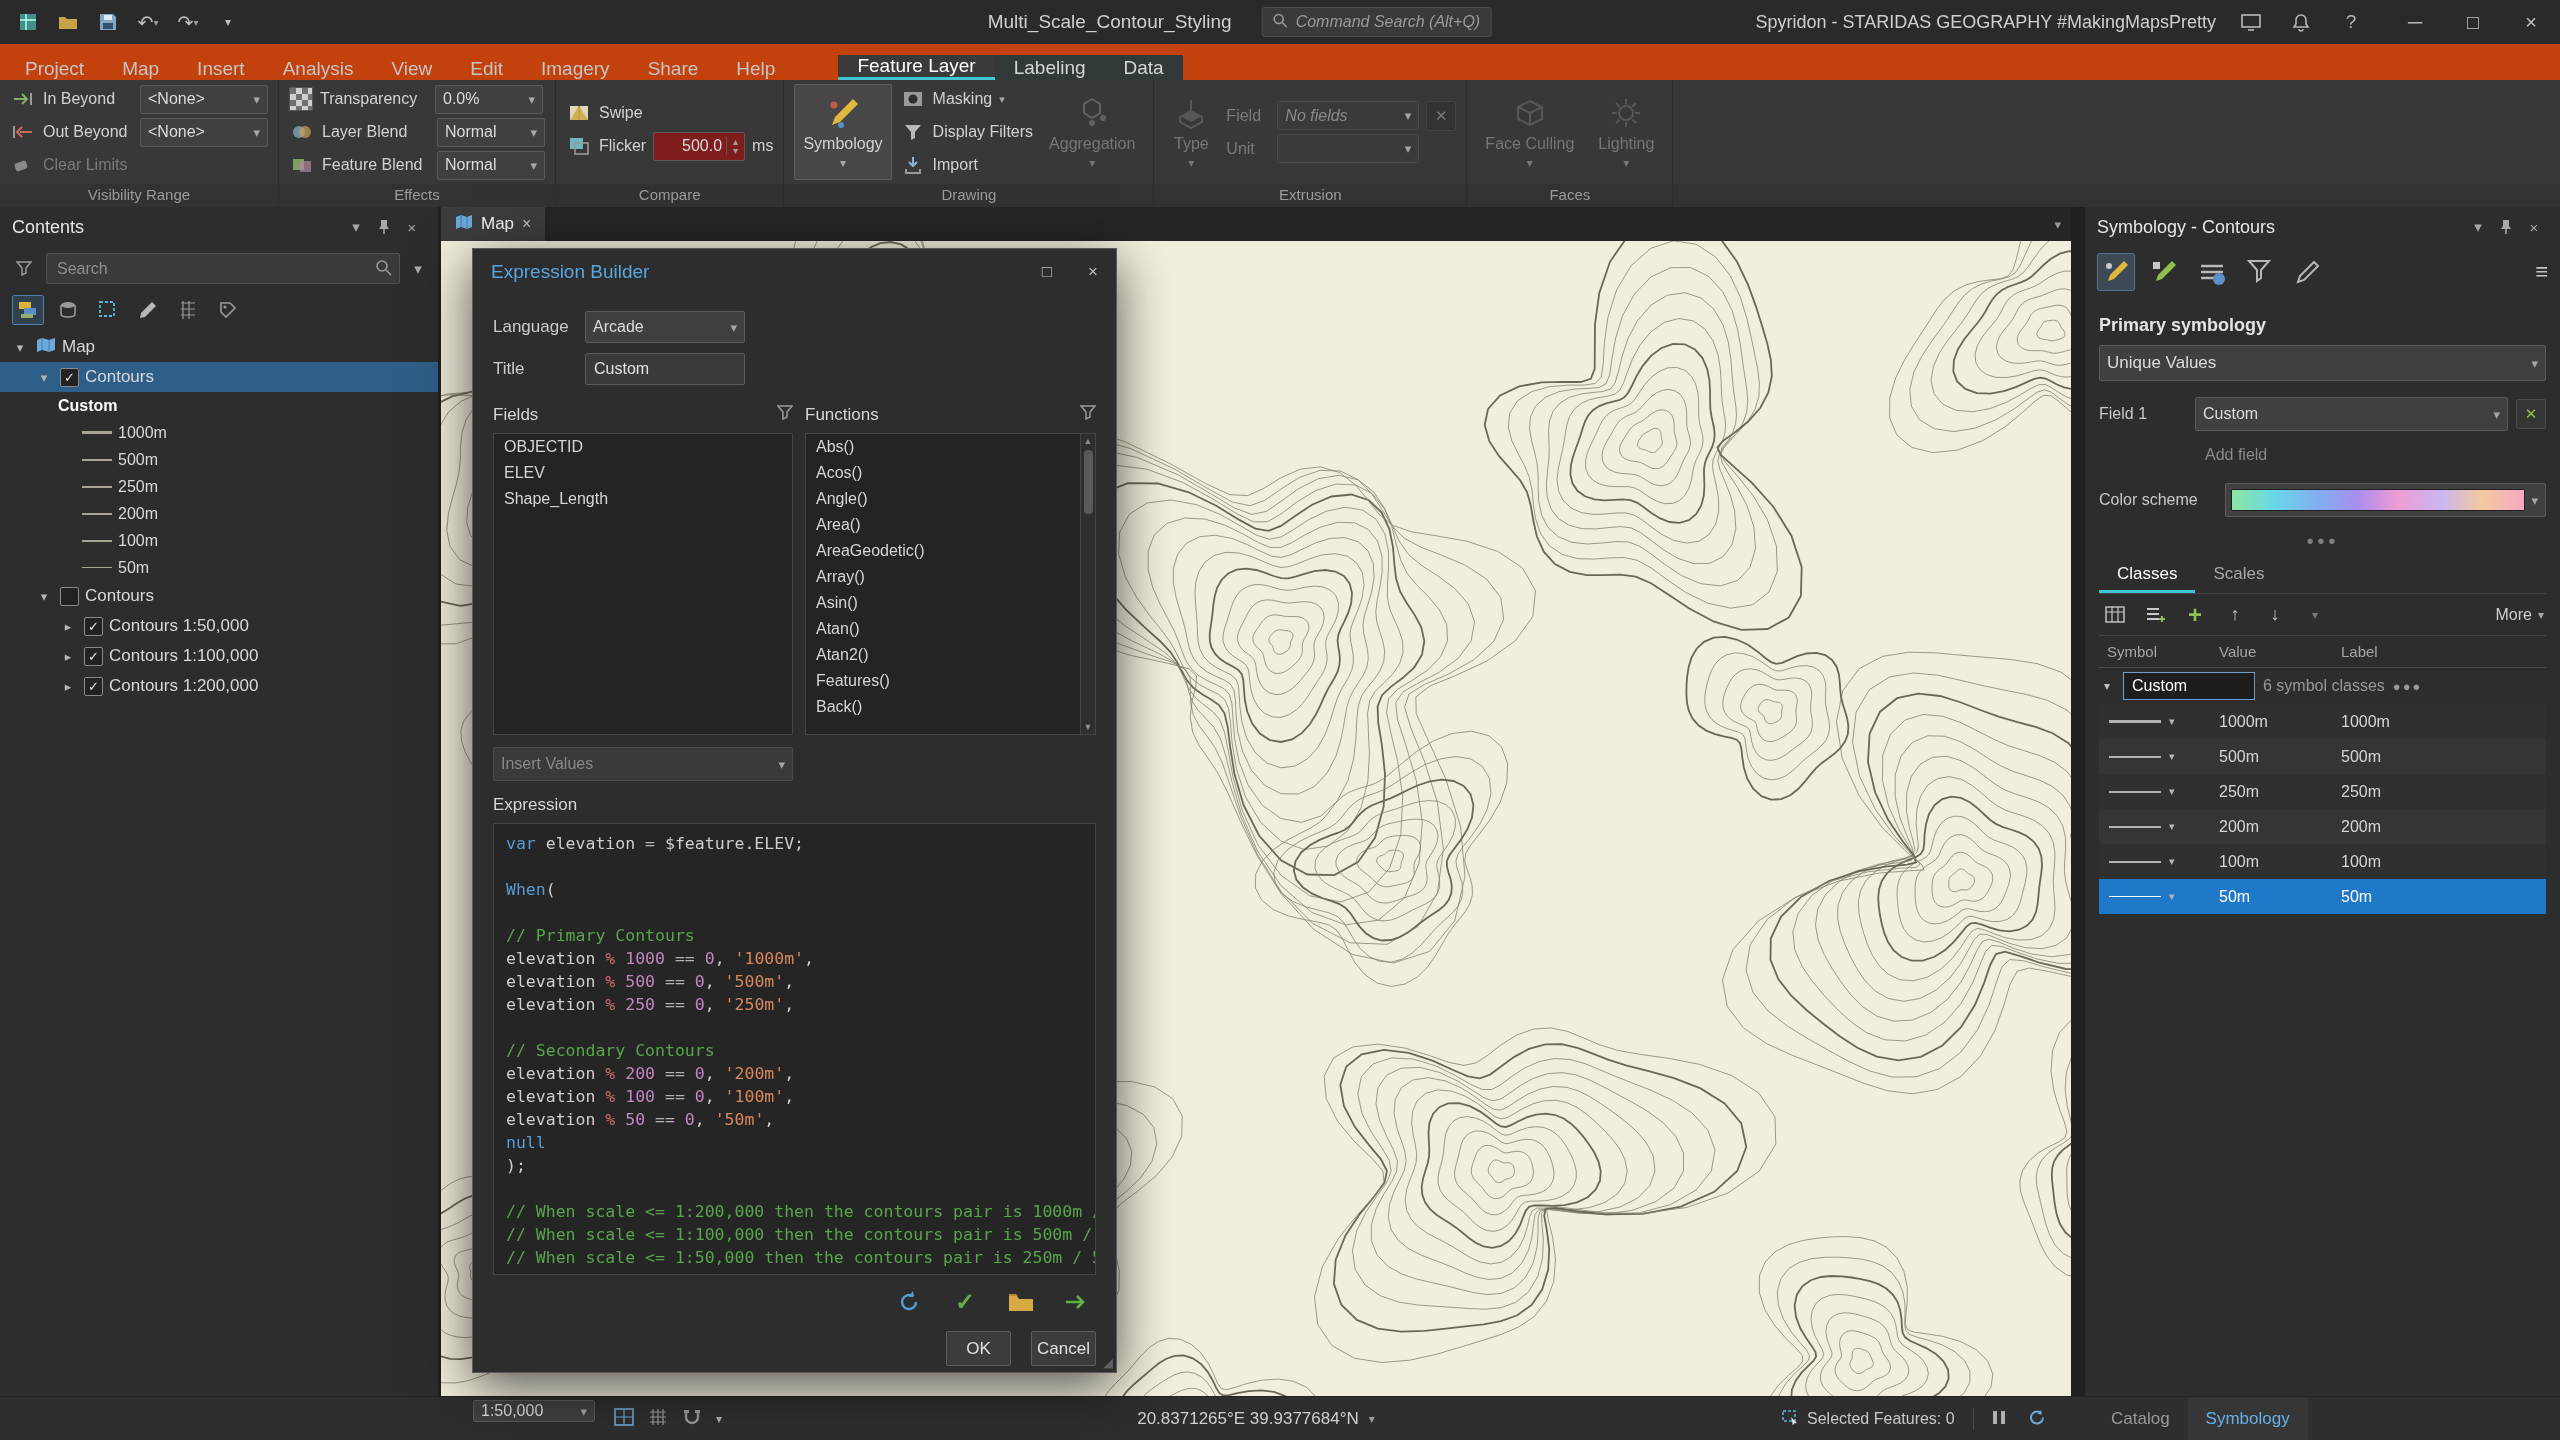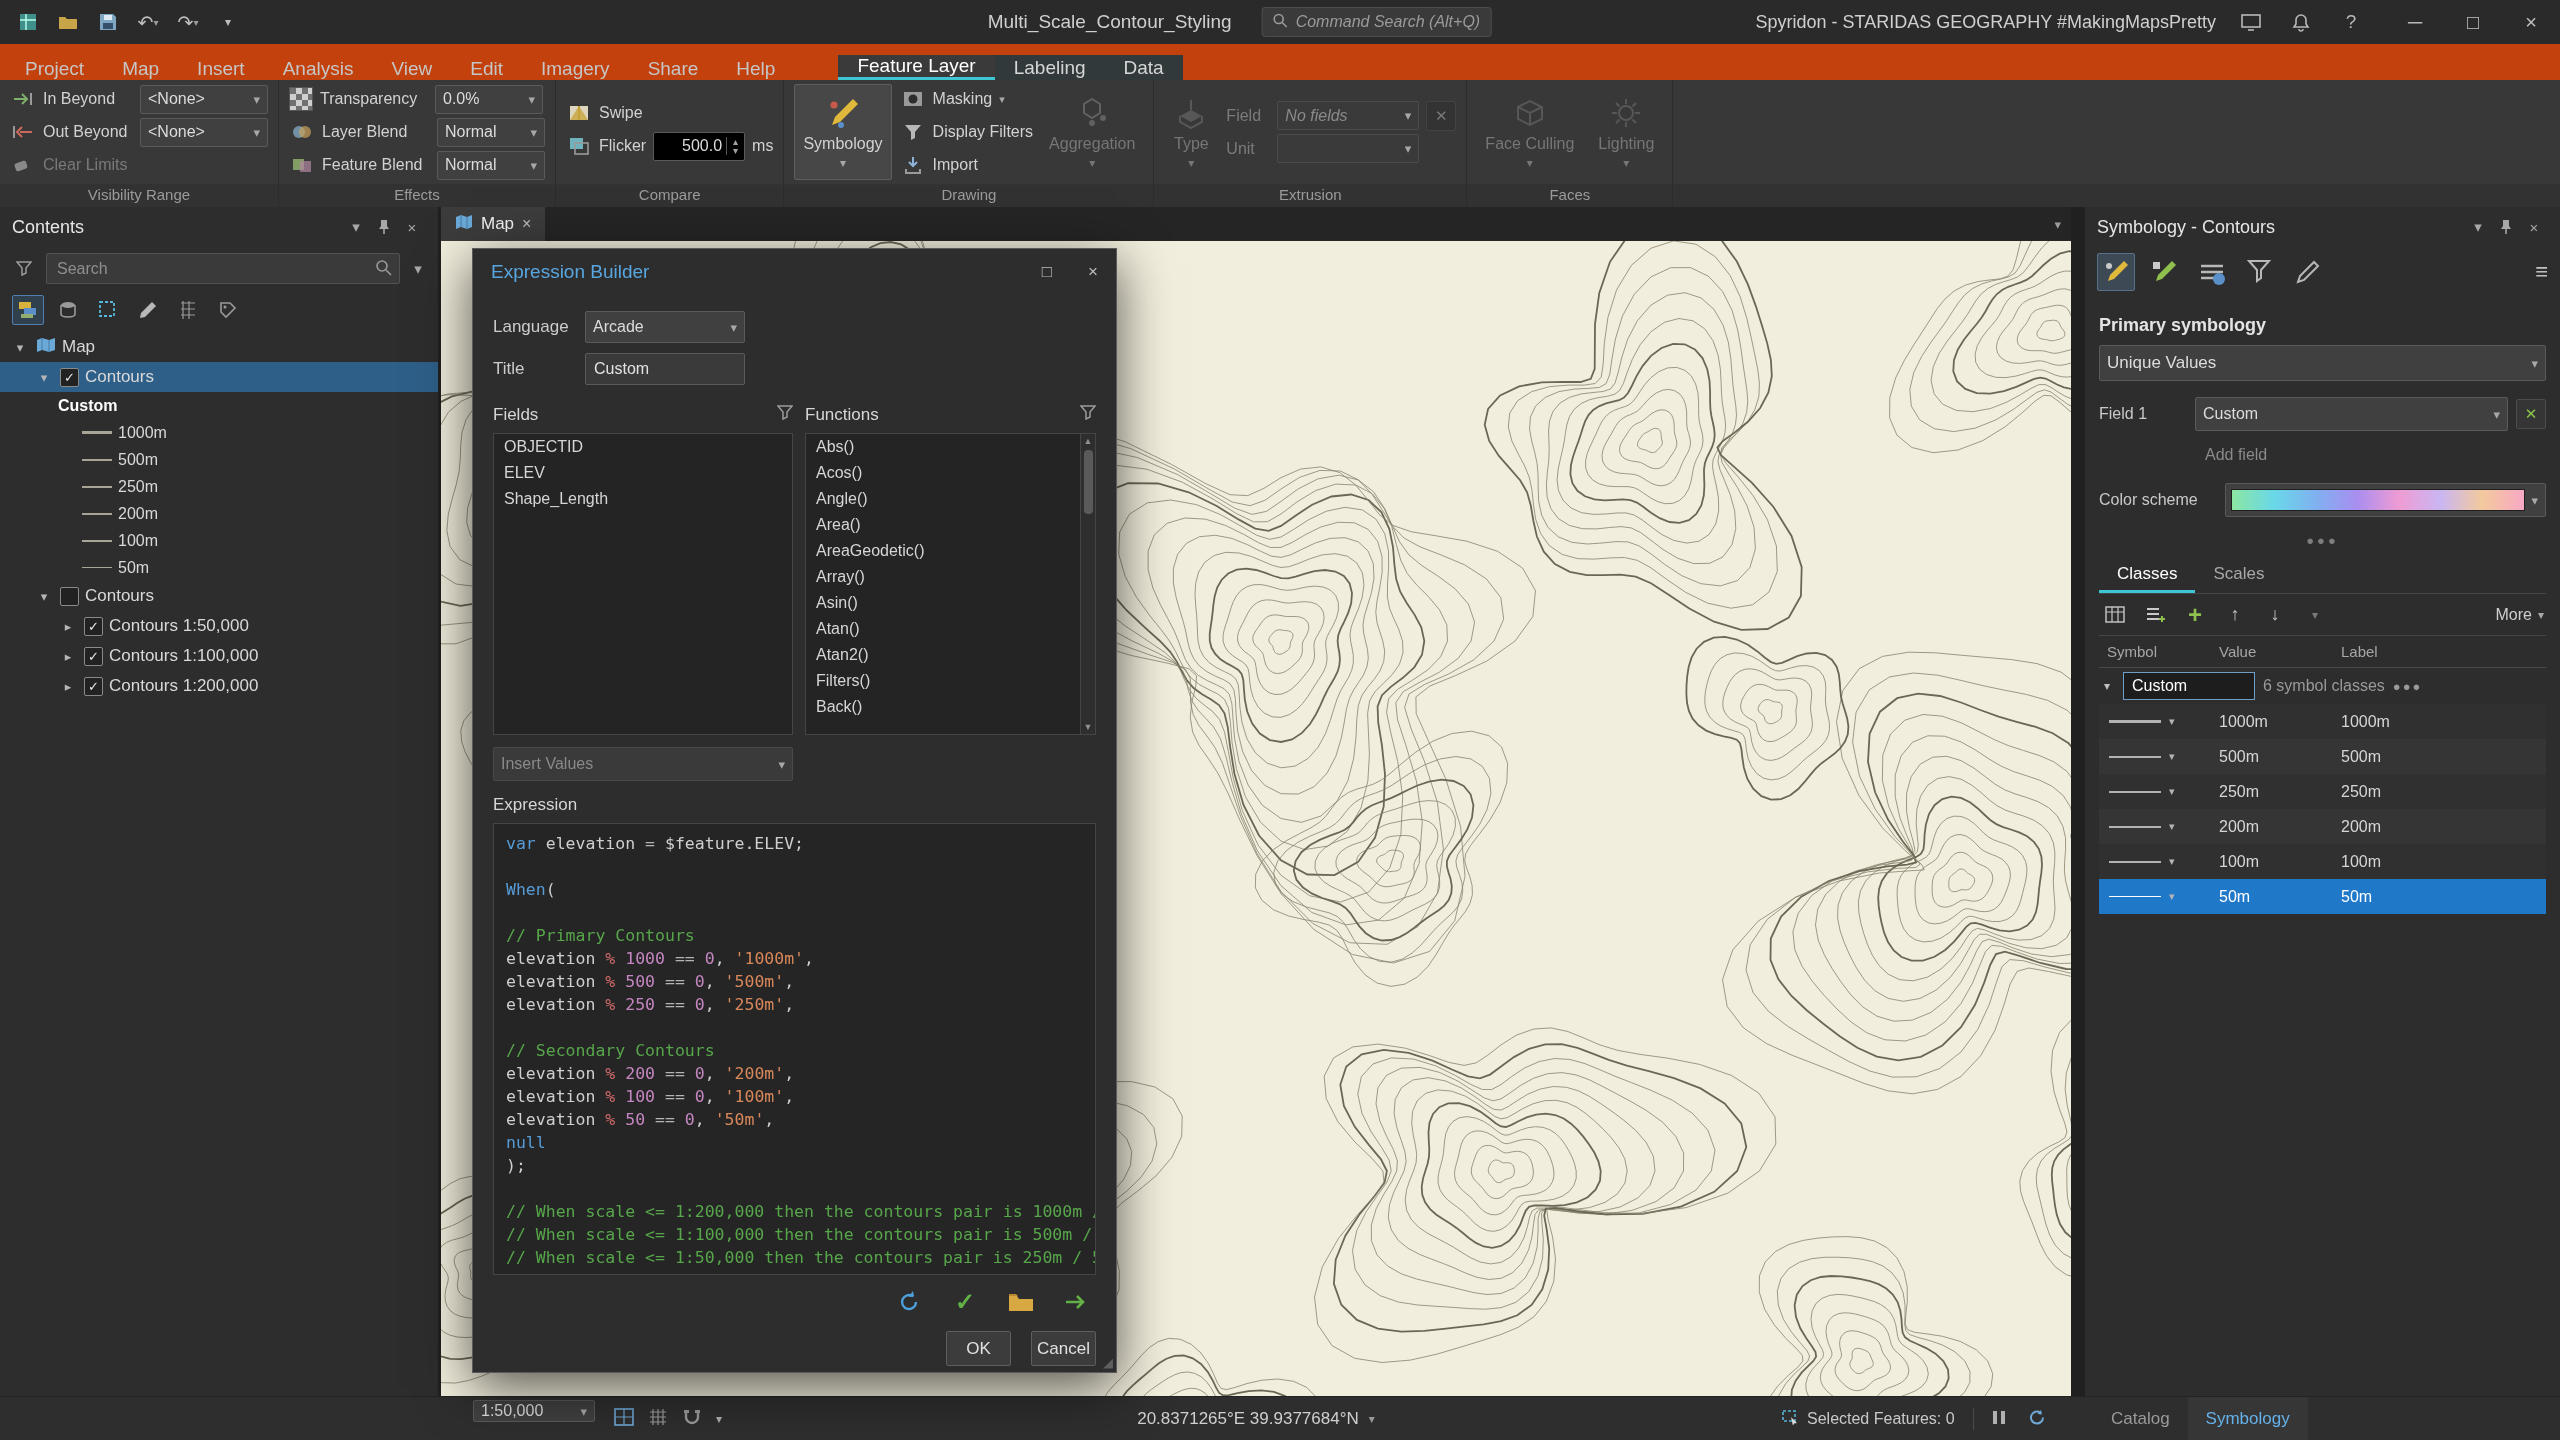--- a/index.html
+++ b/index.html
@@ -35,21 +35,21 @@
   .rgroup.filler { flex:1; border-right:none; }
   .rg-content { height:104px; display:flex; align-items:center; gap:8px; padding:4px 10px; }
   .rg-label { height:23px; background:#323232; color:#9b9b9b; font-size:15px; text-align:center; line-height:22px; white-space:nowrap; padding:0 6px; }
   .sb-col { display:flex; flex-direction:column; justify-content:center; gap:3px; height:100%; }
   .sb-row { display:flex; align-items:center; gap:7px; height:30px; }
   .sb-row .lbl { font-size:16px; color:#d2d2d2; white-space:nowrap; }
   .sb-row.disabled .lbl, .disabled { color:#7a7a7a !important; }
   .combo { background:#404040; border:1px solid #5a5a5a; height:29px; display:flex; align-items:center; justify-content:space-between; padding:0 7px; font-size:16px; color:#dcdcdc; border-radius:2px;text-align:center; }
   .combo .chev { color:#a8a8a8; font-size:13px; margin-left:6px; }
   .combo.dim { color:#8a8a8a; background:#3a3a3a; border-color:#4a4a4a; }
-  .spin { background:#000000; border:1px solid #5a5a5a; height:29px; width:92px; display:flex; align-items:center; border-radius:2px; }
+  .spin { background:#7f1d1d; border:1px solid #5a5a5a; height:29px; width:92px; display:flex; align-items:center; border-radius:2px; }
   .spin .val { flex:1; text-align:right; padding-right:4px; font-size:16px; color:#dcdcdc; }
   .spin .arrows { width:18px; display:flex; flex-direction:column; align-items:center; color:#a0a0a0; font-size:10px; line-height:9px; border-left:1px solid #555; }
   .big-btn { display:flex; flex-direction:column; align-items:center; justify-content:center; gap:3px; padding:3px 8px; height:96px; border-radius:2px; }
   .big-btn .blabel { font-size:16px; color:#d2d2d2; text-align:center; line-height:18px; }
   .big-btn .chev { font-size:12px; color:#a8a8a8; }
   .big-btn.hl { background:#474747; border:1px solid #5e5e5e; }
   .big-btn.disabled .blabel, .big-btn.disabled .chev { color:#767676; }
   .ricon { width:26px; height:26px; display:flex; align-items:center; justify-content:center; flex:none; }
   .ricon.big { width:38px; height:38px; }
   .checker { width:24px; height:24px; background:repeating-conic-gradient(#cfcfcf 0% 25%, #707070 0% 50%) 0 0/12px 12px; border:1px solid #555; }
@@ -991,21 +991,21 @@
           <div id="funcsList" style="margin-right:15px;">
               <div class="list-item">Abs()</div>
               <div class="list-item">Acos()</div>
               <div class="list-item">Angle()</div>
               <div class="list-item">Area()</div>
               <div class="list-item">AreaGeodetic()</div>
               <div class="list-item">Array()</div>
               <div class="list-item">Asin()</div>
               <div class="list-item">Atan()</div>
               <div class="list-item">Atan2()</div>
-              <div class="list-item">Filters()</div>
+              <div class="list-item">Features()</div>
               <div class="list-item">Back()</div>
             </div>
           <div class="vscroll">
             <span class="sar">▲</span>
             <span class="thumb"></span>
             <span class="sar" style="margin-top:auto;">▼</span>
           </div>
         </div>
       </div>
       <div class="combo dim insert-combo">

